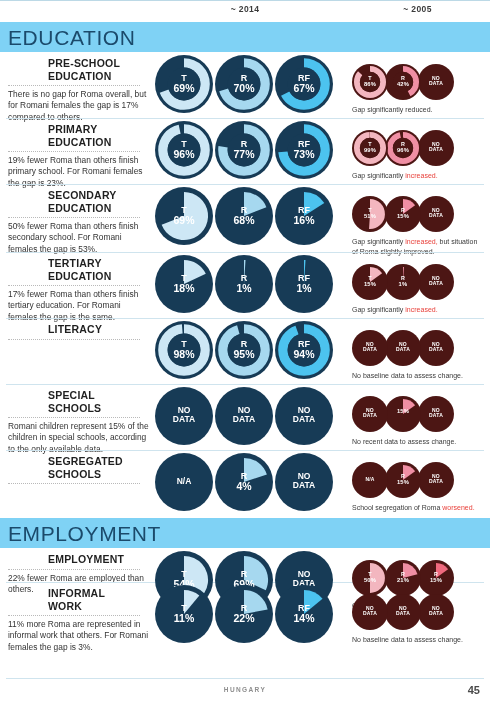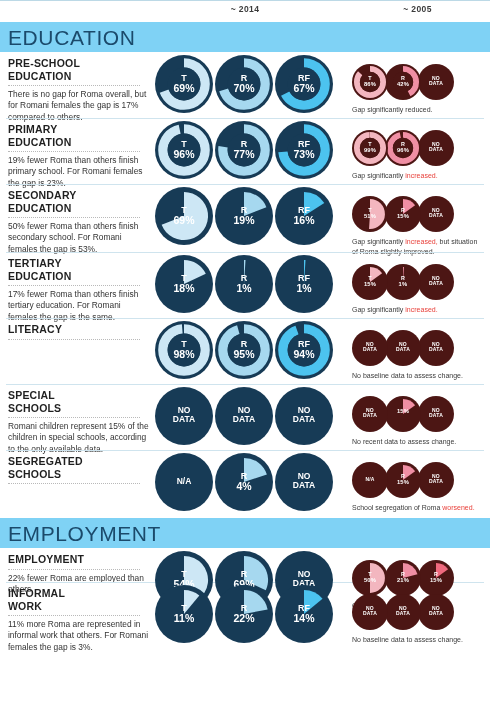--- a/index.html
+++ b/index.html
@@ -35,21 +35,21 @@
     color:#1b4a6b;font-weight:normal;
   }
 
   
   .row{position:absolute;left:0;width:490px;box-sizing:border-box;}
   .row .sep{position:absolute;left:6px;top:0;width:478px;height:1px;background:#cfe4ee;}
 
   .txtcol{position:absolute;left:8px;width:142px;top:5px;}
   .rtitle{
     font-size:10.5px;font-weight:bold;color:#1f1f1f;
-    line-height:12.5px;letter-spacing:.2px;
+    line-height:12.5px;letter-spacing:.2px;margin-left:40px;
   }
   .dotline{
     width:132px;height:0;border-top:1px dotted #b9b9b9;margin:3px 0 3px 0;
   }
   .rbody{
     font-size:8.4px;line-height:11.4px;color:#333;
   }
 
   
   .cluster{position:absolute;top:0;}
@@ -190,21 +190,21 @@
           <div class="rbody">50% fewer Roma than others finish secondary school. For Romani females the gap is 53%.</div>
         </div>
         <div class="cluster c2014" style="top: 3px;">
           <div class="circ big" style="left: 0px; top: 0px; width: 58px; height: 58px; z-index: 3;"><svg width="58" height="58" viewBox="0 0 58 58">
               <circle cx="29" cy="29" r="29" fill="#173b56"></circle>
               <path d="M 29 29 L 29 4.93 A 24.07 24.07 0 1 1 6.620279984669796 37.86075798312021 Z" fill="#cde7f5"></path>
             </svg><div class="clabel" style="top: 18.85px;"><span>T</span><span class="v">69%</span></div></div>
           <div class="circ big" style="left: 60px; top: 0px; width: 58px; height: 58px; z-index: 2;"><svg width="58" height="58" viewBox="0 0 58 58">
               <circle cx="29" cy="29" r="29" fill="#173b56"></circle>
               <path d="M 29 29 L 29 4.93 A 24.07 24.07 0 0 1 51.37972001533021 20.1392420168798 Z" fill="#a6d8ef"></path>
-            </svg><div class="clabel" style="top: 18.85px;"><span>R</span><span class="v">19%</span></div></div>
+            </svg><div class="clabel" style="top: 18.85px;"><span>R</span><span class="v">68%</span></div></div>
           <div class="circ big" style="left: 120px; top: 0px; width: 58px; height: 58px; z-index: 1;"><svg width="58" height="58" viewBox="0 0 58 58">
               <circle cx="29" cy="29" r="29" fill="#173b56"></circle>
               <path d="M 29 29 L 29 4.93 A 24.07 24.07 0 0 1 49.322973166833506 16.102649044855553 Z" fill="#4cc3ef"></path>
             </svg><div class="clabel" style="top: 18.85px;"><span>RF</span><span class="v">16%</span></div></div>
         </div>
         <div class="cluster c2005" style="top: 12px;">
           <div class="circ small" style="left: 0px; top: 0px; width: 36px; height: 36px; z-index: 3;"><svg width="36" height="36" viewBox="0 0 36 36">
               <circle cx="18" cy="18" r="18" fill="#4c1614"></circle>
               <path d="M 18 18 L 18 3.0600000000000005 A 14.94 14.94 0 1 1 17.06190963823206 32.91051932271838 Z" fill="#f3b6bf"></path>
             </svg><div class="clabel" style="top: 11.7px;"><span>T</span><span class="v">51%</span></div></div>
@@ -423,13 +423,18 @@
               <circle cx="18" cy="18" r="18" fill="#4c1614"></circle>
             </svg><div class="clabel" style="top: 11.88px;"><span>NO</span><br><span>DATA</span></div></div>
           <div class="circ small nodata" style="left: 66px; top: 0px; width: 36px; height: 36px; z-index: 1;"><svg width="36" height="36" viewBox="0 0 36 36">
               <circle cx="18" cy="18" r="18" fill="#4c1614"></circle>
             </svg><div class="clabel" style="top: 11.88px;"><span>NO</span><br><span>DATA</span></div></div>
           <div class="note" style="left: 0px; top: 41px; width: 130px;">No baseline data to assess change.</div>
         </div>
       </div>
     </div>
 
+  <div class="footer">
+    <div class="frule"></div>
+    <div class="fcountry">HUNGARY</div>
+    <div class="fpage">45</div>
+  </div>
 </div>
 
 </body></html>

